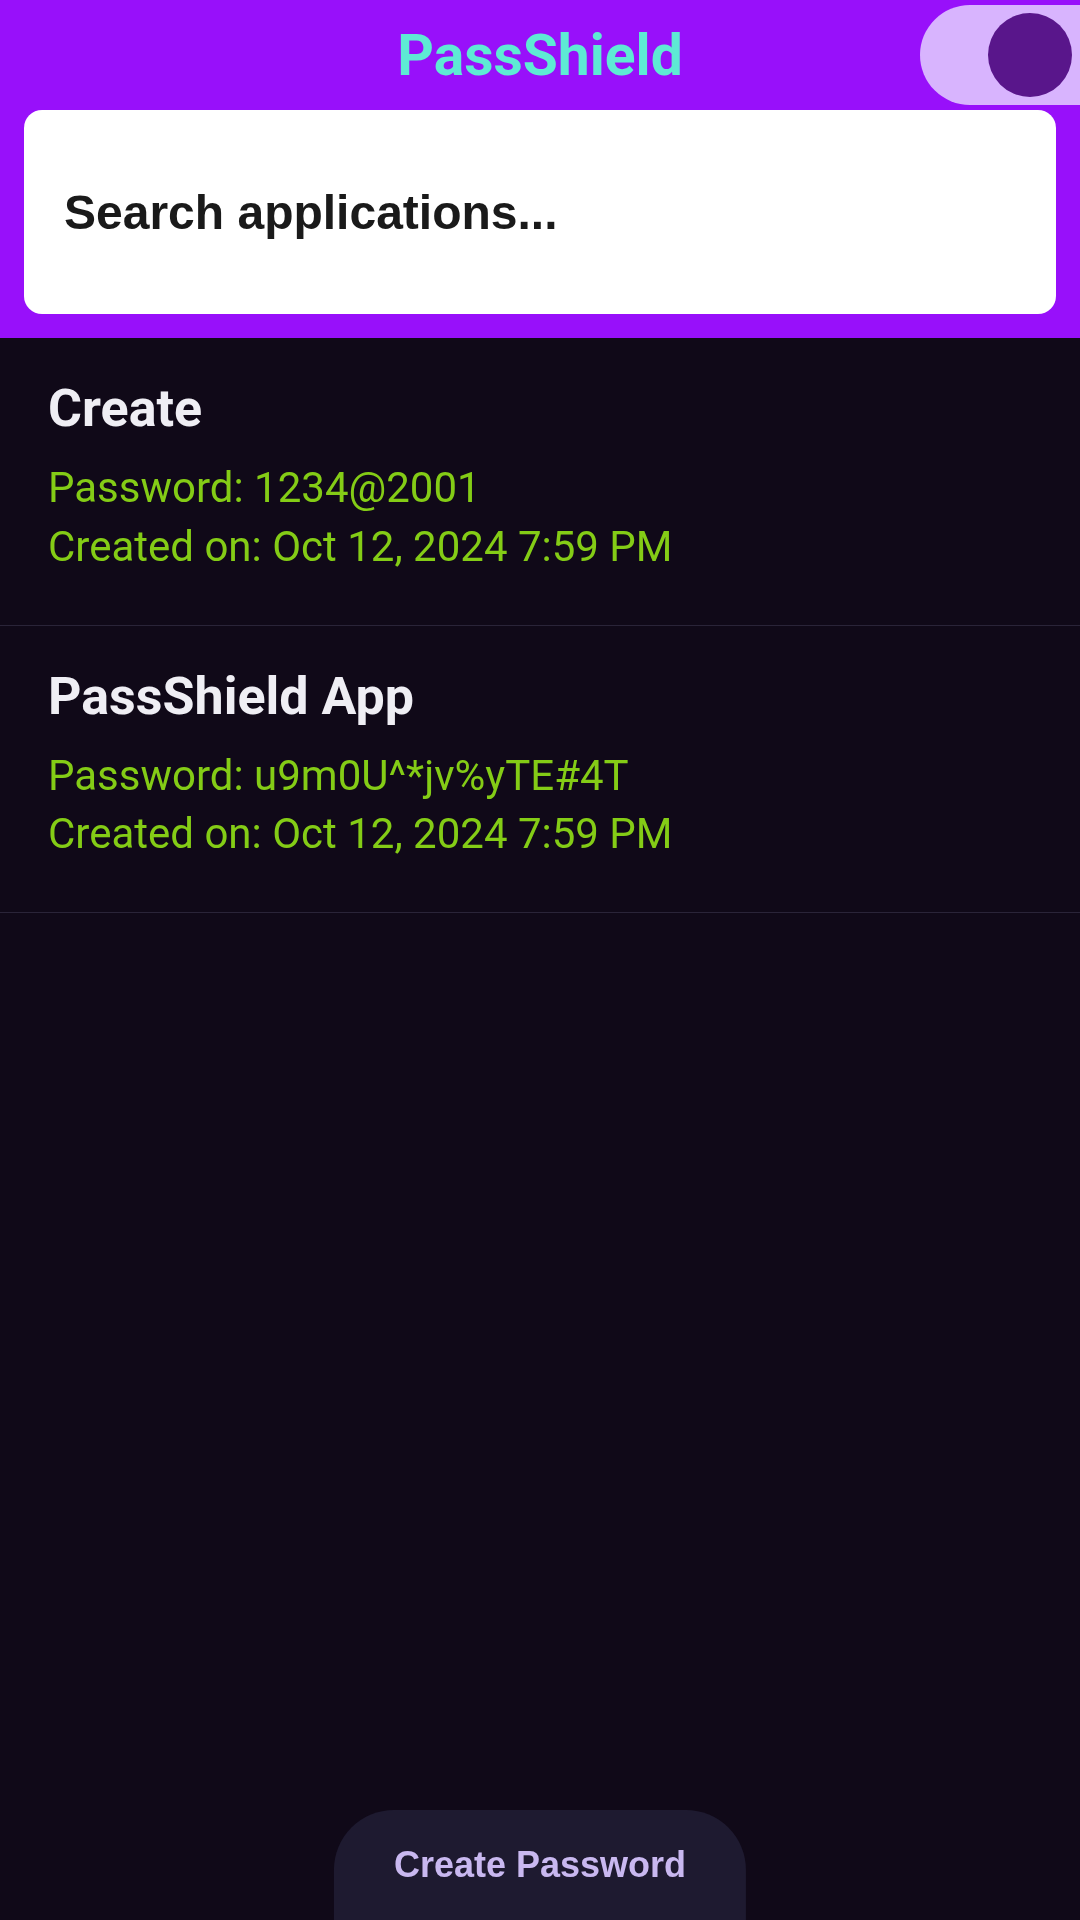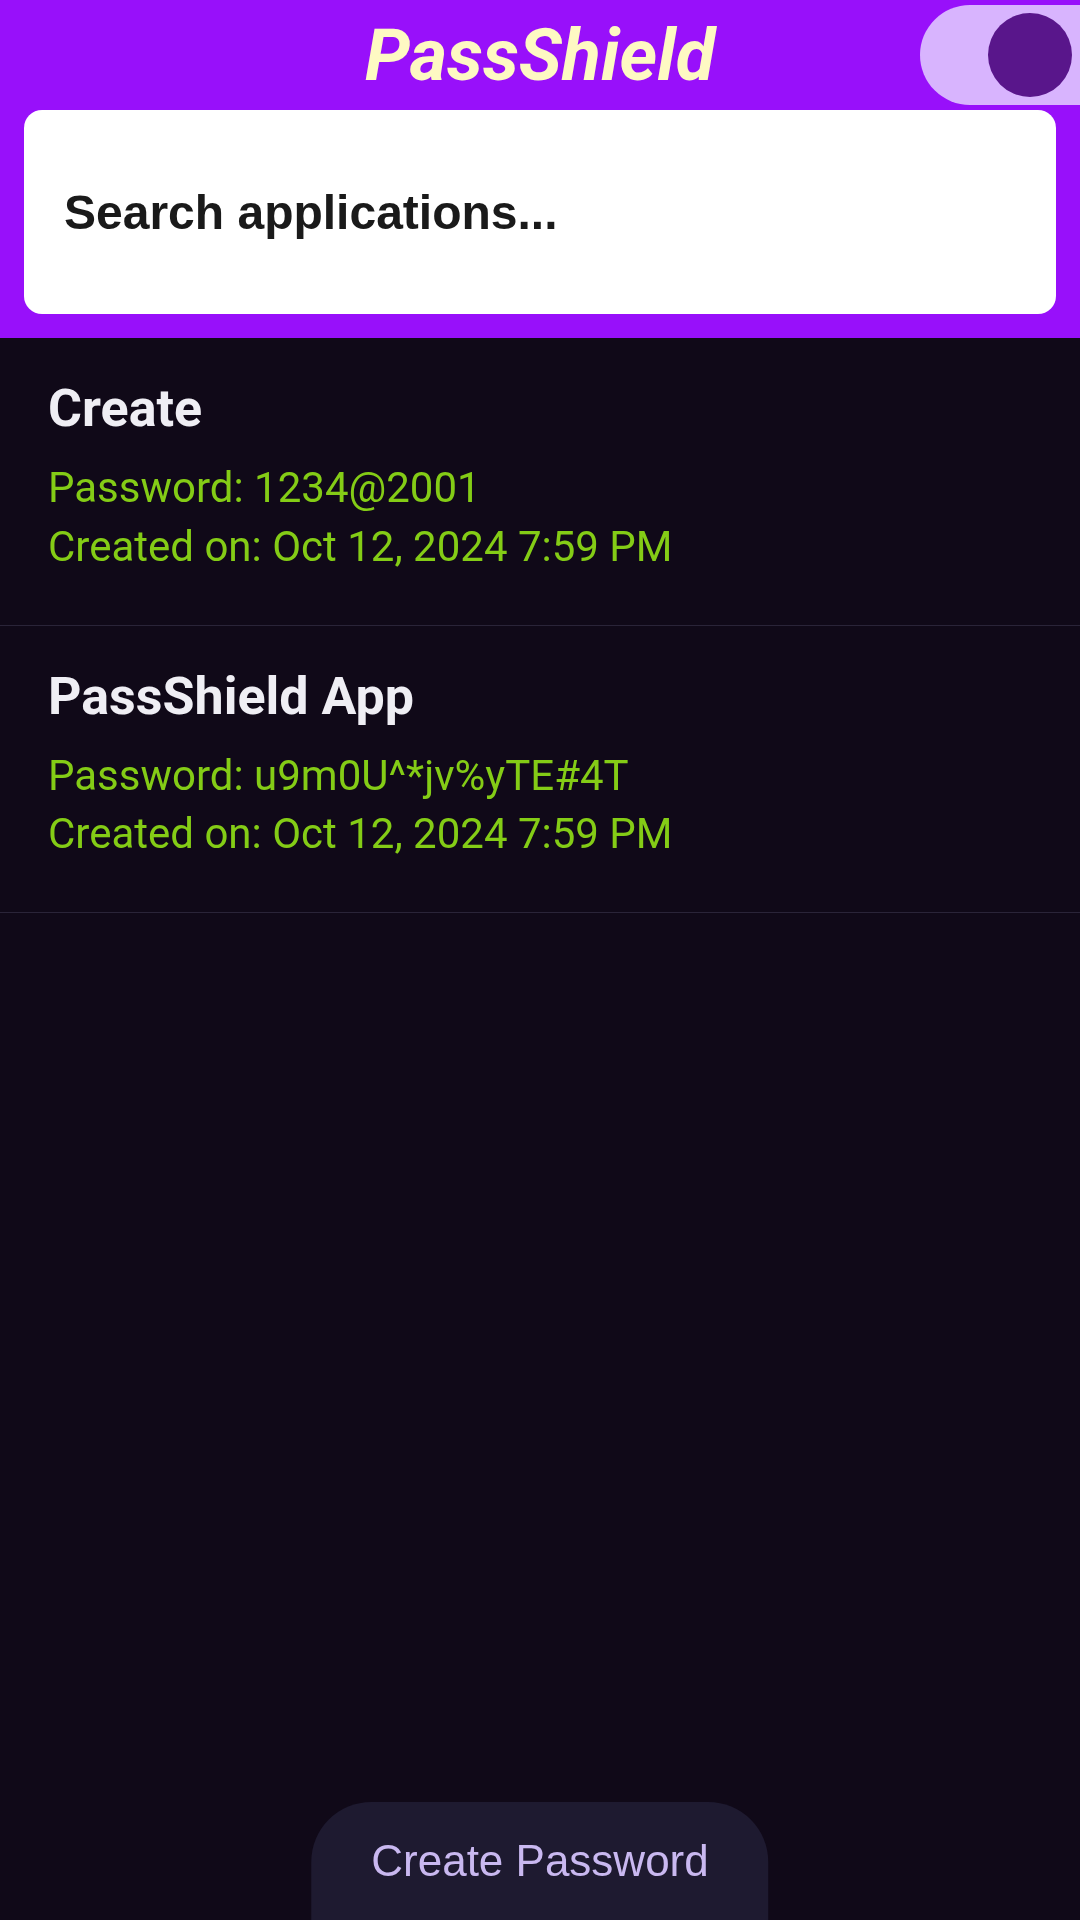--- a/index.html
+++ b/index.html
@@ -32,24 +32,23 @@
 
     .title-bar {
       display: flex;
       align-items: center;
       justify-content: center;
       position: relative;
       height: 110px;
     }
 
     .app-title {
-      color: #fef9c3;
-      font-size: 72px;
+      color: #5eead4;
+      font-size: 57px;
       font-weight: 700;
-      font-style: italic;
     }
 
     .toggle-switch {
       position: absolute;
       right: 0;
       top: 50%;
       transform: translateY(-50%);
       width: 160px;
       height: 100px;
       background: #d8b4fe;
@@ -112,22 +111,22 @@
       line-height: 1.4;
     }
 
     .create-button {
       position: absolute;
       bottom: 0;
       left: 50%;
       transform: translateX(-50%);
       background: #1e1a30;
       color: #c9b8f0;
-      font-size: 44px;
-      font-weight: 400;
+      font-size: 36px;
+      font-weight: 700;
       border: none;
       border-radius: 60px 60px 0 0;
       padding: 34px 60px 34px 60px;
       cursor: pointer;
     }
   </style>
 </head>
 <body>
 
 <div class="screen">

